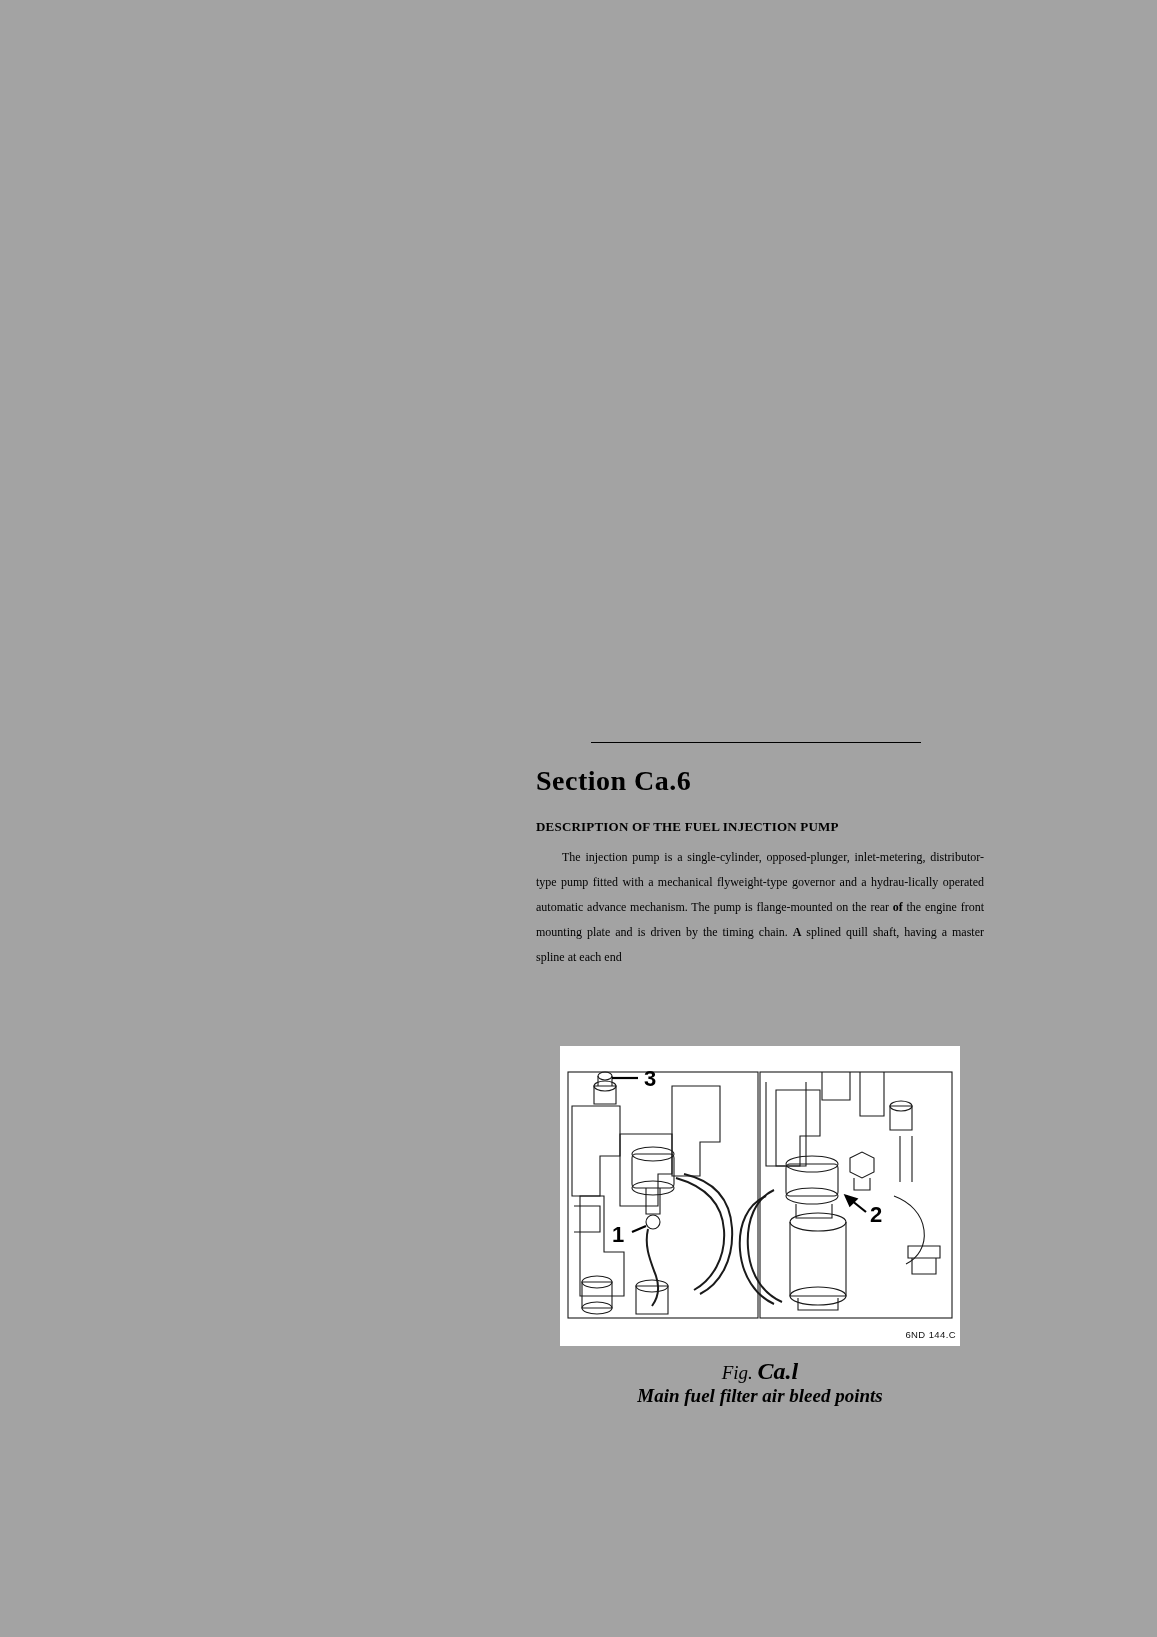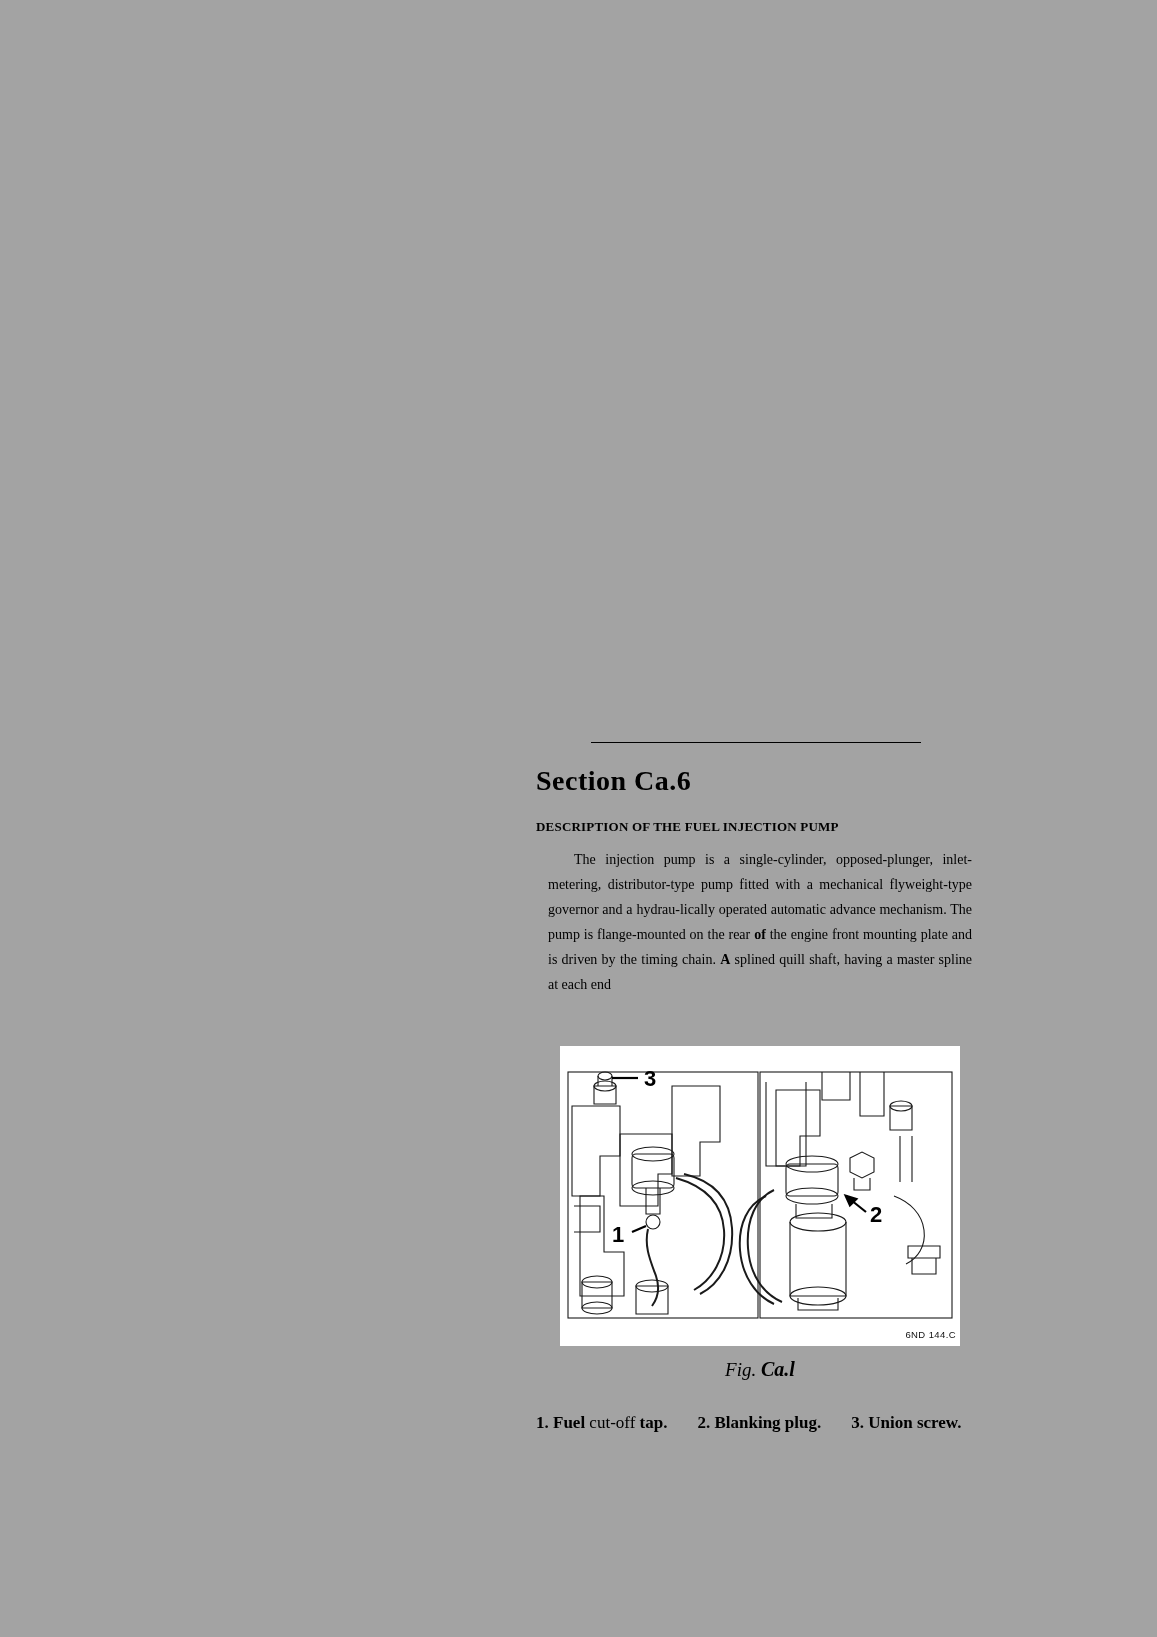--- a/index.html
+++ b/index.html
@@ -47,25 +47,25 @@
 
   .heading {
     font-family: "Liberation Serif", serif;
     font-weight: bold;
     font-size: 13px;
     letter-spacing: 0.2px;
     margin: 0 0 10px 0;
   }
 
   .body-text {
-    font-size: 14px;
+    font-size: 12px;
     line-height: 25px;
     text-align: justify;
     text-indent: 26px;
-    margin: 12px;
+    margin: 0;
     hyphens: manual;
   }
   .body-text b { font-weight: bold; }
 
   
   .figure {
     position: absolute;
     left: 560px;
     top: 1046px;
     width: 400px;
@@ -88,21 +88,21 @@
     left: 536px;
     top: 1358px;
     width: 448px;
     text-align: center;
     font-style: italic;
     font-size: 19px;
   }
   .fig-caption-1 b {
     font-weight: bold;
     font-style: italic;
-    font-size: 20px;
+    font-size: 24px;
   }
 
   .fig-caption-2 {
     position: absolute;
     left: 536px;
     top: 1385px;
     width: 448px;
     text-align: center;
     font-style: italic;
     font-weight: bold;
@@ -222,22 +222,17 @@
       </g>
       <text x="84" y="40" font-family="Liberation Sans, sans-serif" font-size="22" font-weight="bold" fill="#000">3</text>
       <text x="52" y="196" font-family="Liberation Sans, sans-serif" font-size="22" font-weight="bold" fill="#000">1</text>
       <text x="310" y="176" font-family="Liberation Sans, sans-serif" font-size="22" font-weight="bold" fill="#000">2</text>
     </svg>
     <div class="fig-code">6ND 144.C</div>
   </div>
 
   <div class="fig-caption-1"><span>Fig. </span><b>Ca.l</b></div>
 
-
-  <div class="fig-legend">
-    <span><span class="num">1.</span>
-      <span class="itm">Fuel </span><span class="plain">cut-off </span><span class="itm">tap.</span></span><span class="gap-a"></span><span><span class="num">2.</span>
-      <span class="itm">Blanking plug.</span></span><span class="gap-b"></span><span><span class="num">3.</span>
-      <span class="itm">Union screw.</span></span>
-  </div>
+  <div class="fig-caption-2">Main fuel filter air bleed points</div>
+
 
 
 </div>
 
 </body></html>

